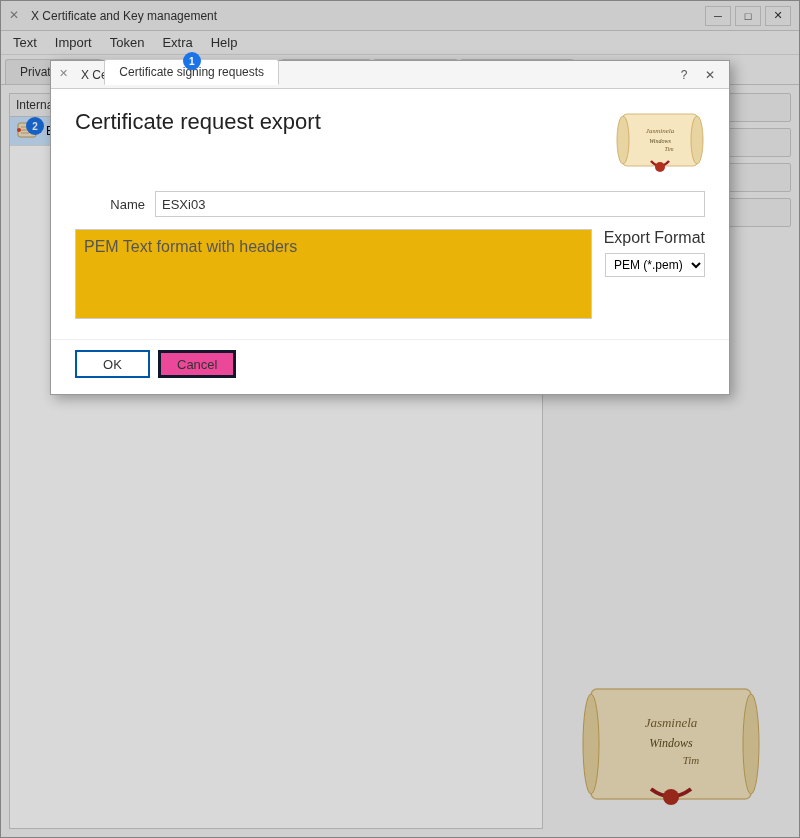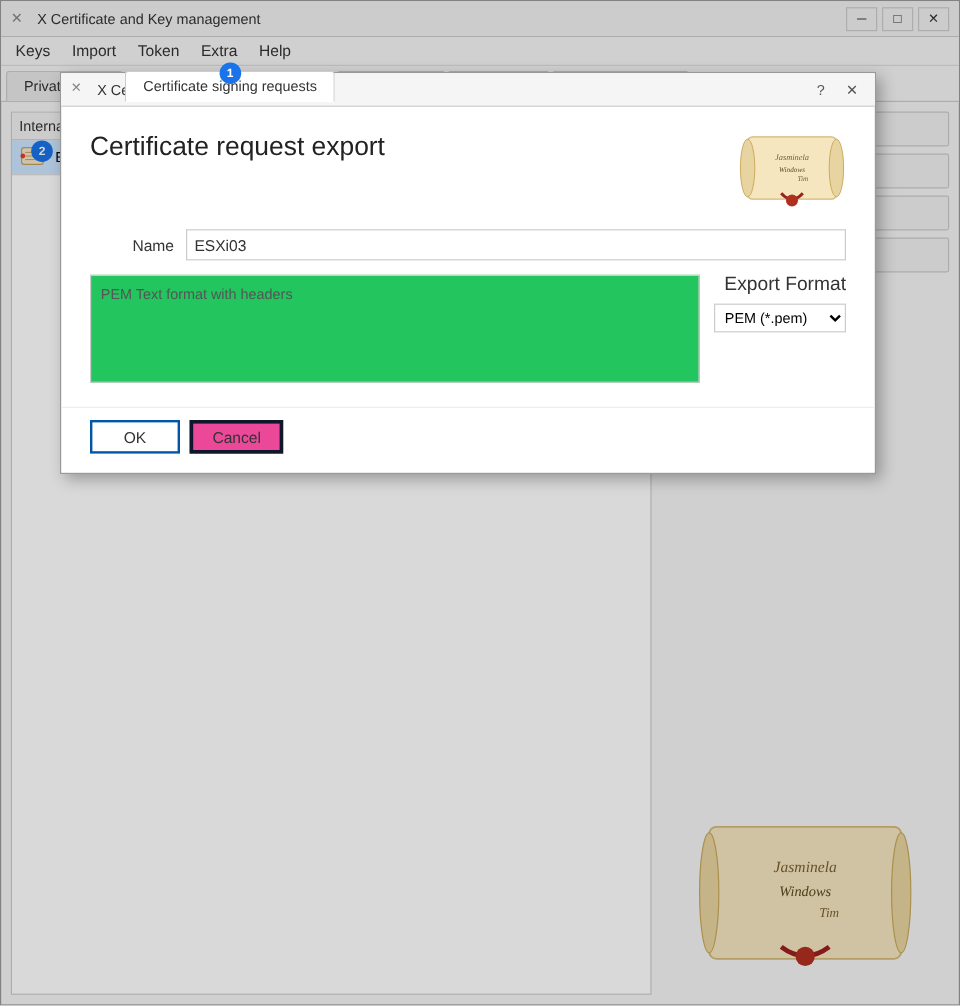--- a/index.html
+++ b/index.html
@@ -350,36 +350,36 @@
     .preview-section {
       display: flex;
       gap: 12px;
       align-items: flex-start;
     }
     .preview-box {
       flex: 1;
       height: 90px;
       border: 1px solid #ccc;
       padding: 8px;
-      font-size: 12px;
+      font-size: 16px;
       color: #555;
-      background: #22c55e;
+      background: #eab308;
     }
     .format-section {
       display: flex;
       flex-direction: column;
       gap: 6px;
       align-items: flex-end;
     }
     .format-label {
       font-size: 16px;
       color: #333;
     }
     .format-select {
-      width: 110px;
+      width: 100px;
       height: 24px;
       border: 1px solid #ccc;
       background: white;
       font-size: 12px;
       padding: 0 4px;
       cursor: pointer;
     }
 
     .dialog-footer {
       display: flex;
@@ -413,21 +413,21 @@
     <span class="title-bar-icon">✕</span>
     <span class="title-bar-text">X Certificate and Key management</span>
     <div class="title-bar-controls">
       <button class="title-btn">─</button>
       <button class="title-btn">□</button>
       <button class="title-btn close">✕</button>
     </div>
   </div>
 
   <div class="menu-bar">
-    <span class="menu-item">Keys</span>
+    <span class="menu-item">Text</span>
     <span class="menu-item">Import</span>
     <span class="menu-item">Token</span>
     <span class="menu-item">Extra</span>
     <span class="menu-item">Help</span>
   </div>
 
   <div class="tab-bar">
     <div class="tab">
       <span>Private Keys</span>
     </div>

